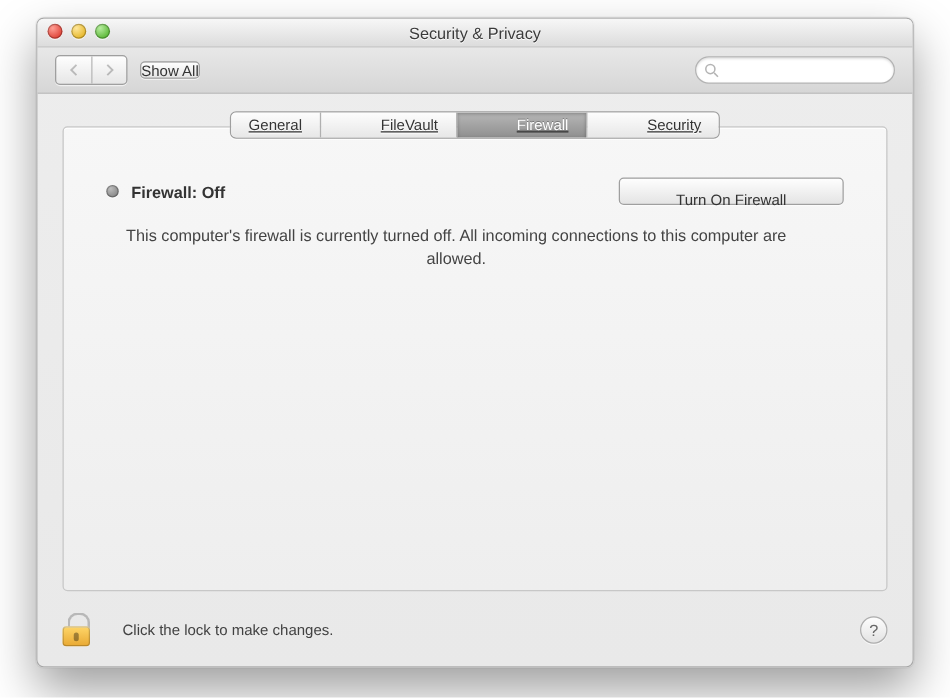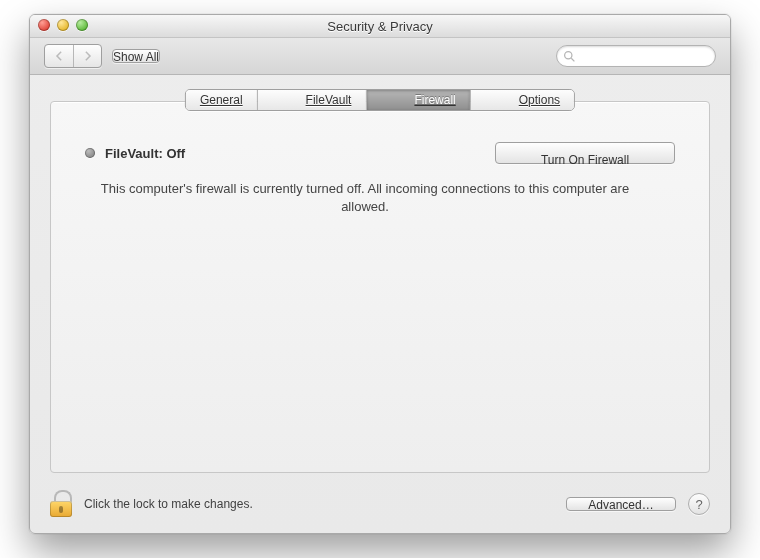--- a/index.html
+++ b/index.html
@@ -101,21 +101,21 @@
     height:20px;min-width:180px;border:1px solid #9f9f9f;border-radius:4px;
     background:linear-gradient(#fefefe,#e4e4e4);
     box-shadow:0 1px 0 rgba(255,255,255,.6);
     font-size:12px;color:#333;padding:10px 14px;cursor:default;
   }
   .long-btn[disabled]{color:#9a9a9a;background:linear-gradient(#f4f4f4,#e5e5e5);border-color:#bcbcbc;}
   .desc{margin:16px 0 0 0;font-size:13px;color:#444;line-height:1.4;max-width:560px;text-align:center;}
   .opts-row{display:flex;justify-content:flex-end;margin-top:26px;}
   
   .footer{
-    display:flex;align-items:center;gap:12px;
+    display:flex;align-items:center;gap:26px;
     padding:4px 20px 16px;
   }
   .lock{width:22px;height:26px;position:relative;}
   .lock .body{
     position:absolute;bottom:0;width:22px;height:16px;border-radius:3px;
     background:linear-gradient(#ffd76a,#e8a832);
     box-shadow:inset 0 0 0 1px rgba(0,0,0,.2),inset 0 1px 0 rgba(255,255,255,.6);
   }
   .lock .body::after{
     content:"";position:absolute;left:9px;top:5px;width:4px;height:7px;border-radius:2px;
@@ -179,39 +179,38 @@
       </span>
       <input type="text" value="" style="">
     </div>
   </div>
 
   <div class="content">
     <div class="tabs">
       <div class="tab">General</div>
       <div class="tab">FileVault</div>
       <div class="tab active">Firewall</div>
-      <div class="tab">Options</div>
+      <div class="tab">Security</div>
     </div>
 
     <div class="inner">
       <div class="status-row">
         <div class="dot"></div>
-        <div class="status-label">FileVault: Off</div>
+        <div class="status-label">Firewall: Off</div>
         <div class="spacer"></div>
         <button class="long-btn">Turn On Firewall</button>
       </div>
       <p class="desc">This computer's firewall is currently turned off. All incoming connections to this computer are allowed.</p>
     </div>
   </div>
 
   <div class="footer">
     <div class="lock">
       <div class="shackle"></div>
         <div class="body"></div>
     </div>
     <div class="foot-text">Click the lock to make changes.</div>
-    <button class="btn" style="min-width:110px">Advanced…</button>
     <div class="help">
       <span>?</span>
     </div>
   </div>
 
 </div>
 
 </body></html>

